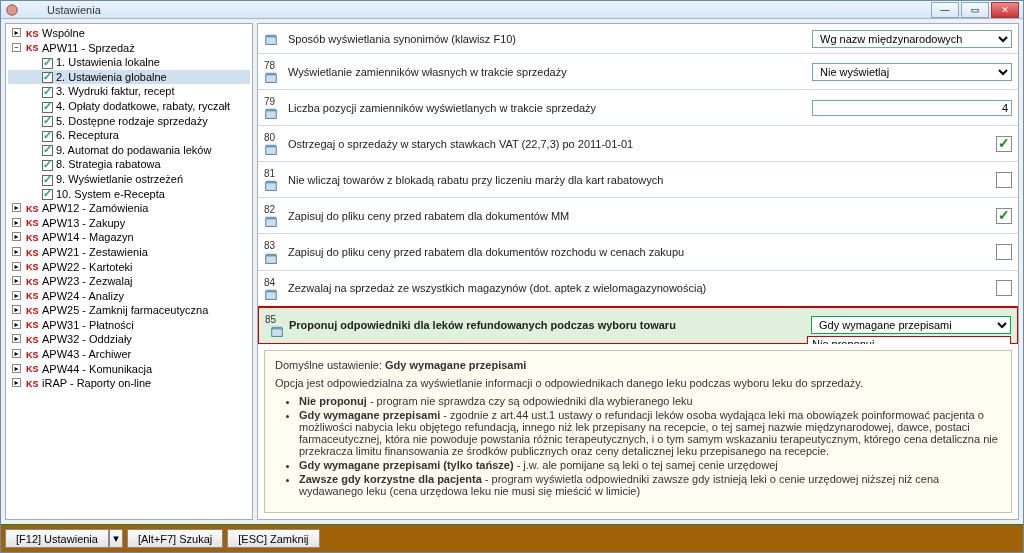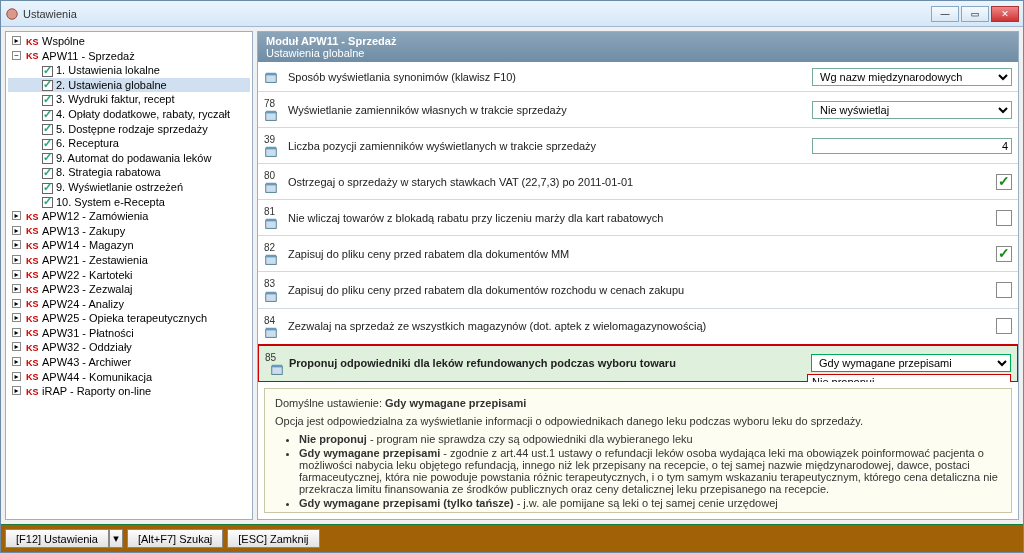--- a/index.html
+++ b/index.html
@@ -1,19 +1,19 @@
 <!DOCTYPE html>
 <html><head>
 <meta charset="utf-8">
 <style>
 * { box-sizing: border-box; margin: 0; padding: 0; }
 body { font-family: Tahoma, Arial, sans-serif; font-size: 11px; background: #d4d0c8; width: 1024px; height: 553px; overflow: hidden; }
 
 .window { width: 1024px; height: 553px; background: #f0f0f0; border: 1px solid #6b8ca8; display: flex; flex-direction: column; }
-.titlebar { height: 26px; background: linear-gradient(to bottom, #ebf4fd, #d6e7f7); display: flex; align-items: center; padding: 0 4px; border-bottom: 1px solid #a0b8d0; }
+.titlebar { height: 18px; background: linear-gradient(to bottom, #ebf4fd, #d6e7f7); display: flex; align-items: center; padding: 0 4px; border-bottom: 1px solid #a0b8d0; gap: 24px; }
 .titlebar-icon { width: 14px; height: 14px; margin-right: 4px; }
 .titlebar-text { flex: 1; font-size: 11px; color: #333; }
 .titlebar-buttons { display: flex; gap: 2px; }
 .tb-btn { width: 28px; height: 16px; border: 1px solid #8aa8c0; background: linear-gradient(to bottom,#f5faff,#d8e8f5); font-size: 9px; line-height: 14px; text-align:center; cursor:pointer; }
 .tb-btn.close { background: linear-gradient(to bottom,#e88,#c33); color:#fff; border-color:#a33; }
 
 .content { flex:1; display:flex; padding: 4px; gap:4px; background:#f0f0f0; overflow:hidden;}
 .tree-panel { width: 248px; background:#fff; border:1px solid #9cb0c4; overflow-y:auto; font-size:11px; padding:2px; }
 .tree-item { padding:1px 2px 1px 18px; position:relative; white-space:nowrap; cursor:pointer; color:#000; }
 .tree-item.level2 { padding-left: 34px; }
@@ -85,33 +85,29 @@
         <div class="tree-item level2"><span class="tree-check checked"></span><span>8. Strategia rabatowa</span></div>
         <div class="tree-item level2"><span class="tree-check checked"></span><span>9. Wyświetlanie ostrzeżeń</span></div>
         <div class="tree-item level2"><span class="tree-check checked"></span><span>10. System e-Recepta</span></div>
         <div class="tree-item"><span class="tree-toggle">▸</span><span class="tree-icon ks">KS</span><span>APW12 - Zamówienia</span></div>
         <div class="tree-item"><span class="tree-toggle">▸</span><span class="tree-icon ks">KS</span><span>APW13 - Zakupy</span></div>
         <div class="tree-item"><span class="tree-toggle">▸</span><span class="tree-icon ks">KS</span><span>APW14 - Magazyn</span></div>
         <div class="tree-item"><span class="tree-toggle">▸</span><span class="tree-icon ks">KS</span><span>APW21 - Zestawienia</span></div>
         <div class="tree-item"><span class="tree-toggle">▸</span><span class="tree-icon ks">KS</span><span>APW22 - Kartoteki</span></div>
         <div class="tree-item"><span class="tree-toggle">▸</span><span class="tree-icon ks">KS</span><span>APW23 - Zezwalaj</span></div>
         <div class="tree-item"><span class="tree-toggle">▸</span><span class="tree-icon ks">KS</span><span>APW24 - Analizy</span></div>
-        <div class="tree-item"><span class="tree-toggle">▸</span><span class="tree-icon ks">KS</span><span>APW25 - Opieka terapeutycznych</span></div>
+        <div class="tree-item"><span class="tree-toggle">▸</span><span class="tree-icon ks">KS</span><span>APW25 - Zamknij farmaceutyczna</span></div>
         <div class="tree-item"><span class="tree-toggle">▸</span><span class="tree-icon ks">KS</span><span>APW31 - Płatności</span></div>
         <div class="tree-item"><span class="tree-toggle">▸</span><span class="tree-icon ks">KS</span><span>APW32 - Oddziały</span></div>
         <div class="tree-item"><span class="tree-toggle">▸</span><span class="tree-icon ks">KS</span><span>APW43 - Archiwer</span></div>
         <div class="tree-item"><span class="tree-toggle">▸</span><span class="tree-icon ks">KS</span><span>APW44 - Komunikacja</span></div>
         <div class="tree-item"><span class="tree-toggle">▸</span><span class="tree-icon ks">KS</span><span>iRAP - Raporty on-line</span></div>
       </div>
 
     <div class="main-panel">
-      <div class="main-header">
-        <b>Moduł APW11 - Sprzedaż</b><br>
-        <span>Ustawienia globalne</span>
-      </div>
       <div class="settings-list" id="rows">
           <div class="setting-row">
             <div style="display: flex; flex-direction: column; width: 24px;">
               <div class="setting-num"></div>
               <span><svg class="ico" viewBox="0 0 16 16">
                   <rect x="2" y="4" width="12" height="9" fill="#cde" stroke="#478"></rect>
                   <rect x="2" y="2" width="12" height="3" fill="#69b"></rect>
                 </svg></span>
             </div>
             <div class="setting-label">Sposób wyświetlania synonimów (klawisz F10)</div>
@@ -127,21 +123,21 @@
                   <rect x="2" y="2" width="12" height="3" fill="#69b"></rect>
                 </svg></span>
             </div>
             <div class="setting-label">Wyświetlanie zamienników własnych w trakcie sprzedaży</div>
             <div class="setting-control">
               <select><option>Nie wyświetlaj</option></select>
             </div>
           </div>
           <div class="setting-row">
             <div style="display: flex; flex-direction: column; width: 24px;">
-              <div class="setting-num">39</div>
+              <div class="setting-num">79</div>
               <span><svg class="ico" viewBox="0 0 16 16">
                   <rect x="2" y="4" width="12" height="9" fill="#cde" stroke="#478"></rect>
                   <rect x="2" y="2" width="12" height="3" fill="#69b"></rect>
                 </svg></span>
             </div>
             <div class="setting-label">Liczba pozycji zamienników wyświetlanych w trakcie sprzedaży</div>
             <div class="setting-control">
               <input type="text" class="num" value="4" style="">
             </div>
           </div>

